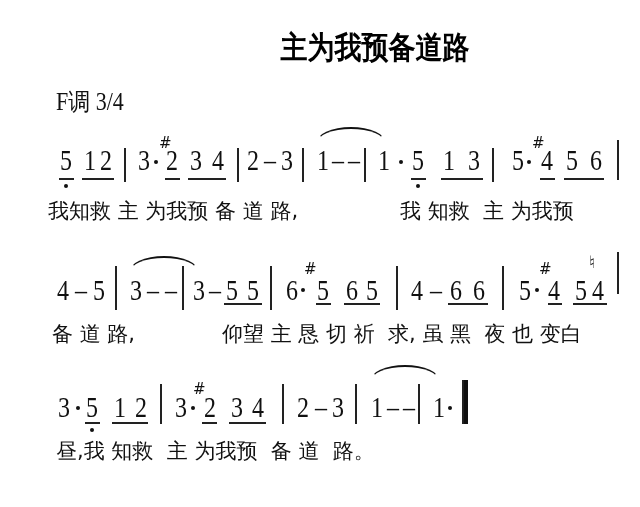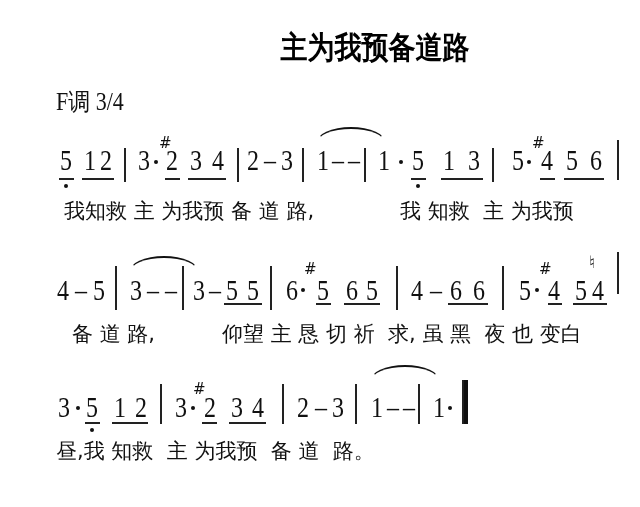--- a/index.html
+++ b/index.html
@@ -74,21 +74,21 @@
   <span class="acc" style="left:532px;top:136px">#</span>
   <span class="n" style="left:541px;top:146px">4</span>
   <div class="ul" style="left:540px;top:178px;width:15px"></div>
   <span class="n" style="left:566px;top:146px">5</span>
   <span class="n" style="left:590px;top:146px">6</span>
   <div class="ul" style="left:564px;top:178px;width:40px"></div>
   <div class="bar" style="left:617px;top:140px;height:40px"></div>
 </div>
 
 <div>
-  <span class="lyr" style="left:64px;top:200px">我知救 主 为我预 备 道 路,</span>
+  <span class="lyr" style="left:48px;top:200px">我知救 主 为我预 备 道 路,</span>
   <span class="lyr" style="left:400px;top:200px">我 知救  主 为我预</span>
 </div>
 
 <div>
 
   <span class="n" style="left:57px;top:276px">4</span>
   <span class="n" style="left:75px;top:276px">–</span>
   <span class="n" style="left:93px;top:276px">5</span>
   <div class="bar" style="left:115px;top:266px;height:44px"></div>
 
@@ -129,21 +129,21 @@
   <span class="n" style="left:548px;top:276px">4</span>
   <div class="ul" style="left:548px;top:303px;width:14px"></div>
   <span class="n" style="left:575px;top:276px">5</span>
   <span class="acc" style="left:589px;top:255px;font-size:17px">♮</span>
   <span class="n" style="left:592px;top:276px">4</span>
   <div class="ul" style="left:573px;top:303px;width:34px"></div>
   <div class="bar" style="left:617px;top:252px;height:42px"></div>
 </div>
 
 <div>
-  <span class="lyr" style="left:72px;top:323px">备 道 路,</span>
+  <span class="lyr" style="left:52px;top:323px">备 道 路,</span>
   <span class="lyr" style="left:222px;top:323px">仰望 主 恳 切 祈  求, 虽 黑  夜 也 变白</span>
 </div>
 
 <div>
 
   <span class="n" style="left:58px;top:393px">3</span>
   <div class="dot" style="left:76px;top:406px"></div>
   <span class="n" style="left:86px;top:393px">5</span>
   <div class="ul" style="left:85px;top:422px;width:15px"></div>
   <div class="dot" style="left:90px;top:428px"></div>

